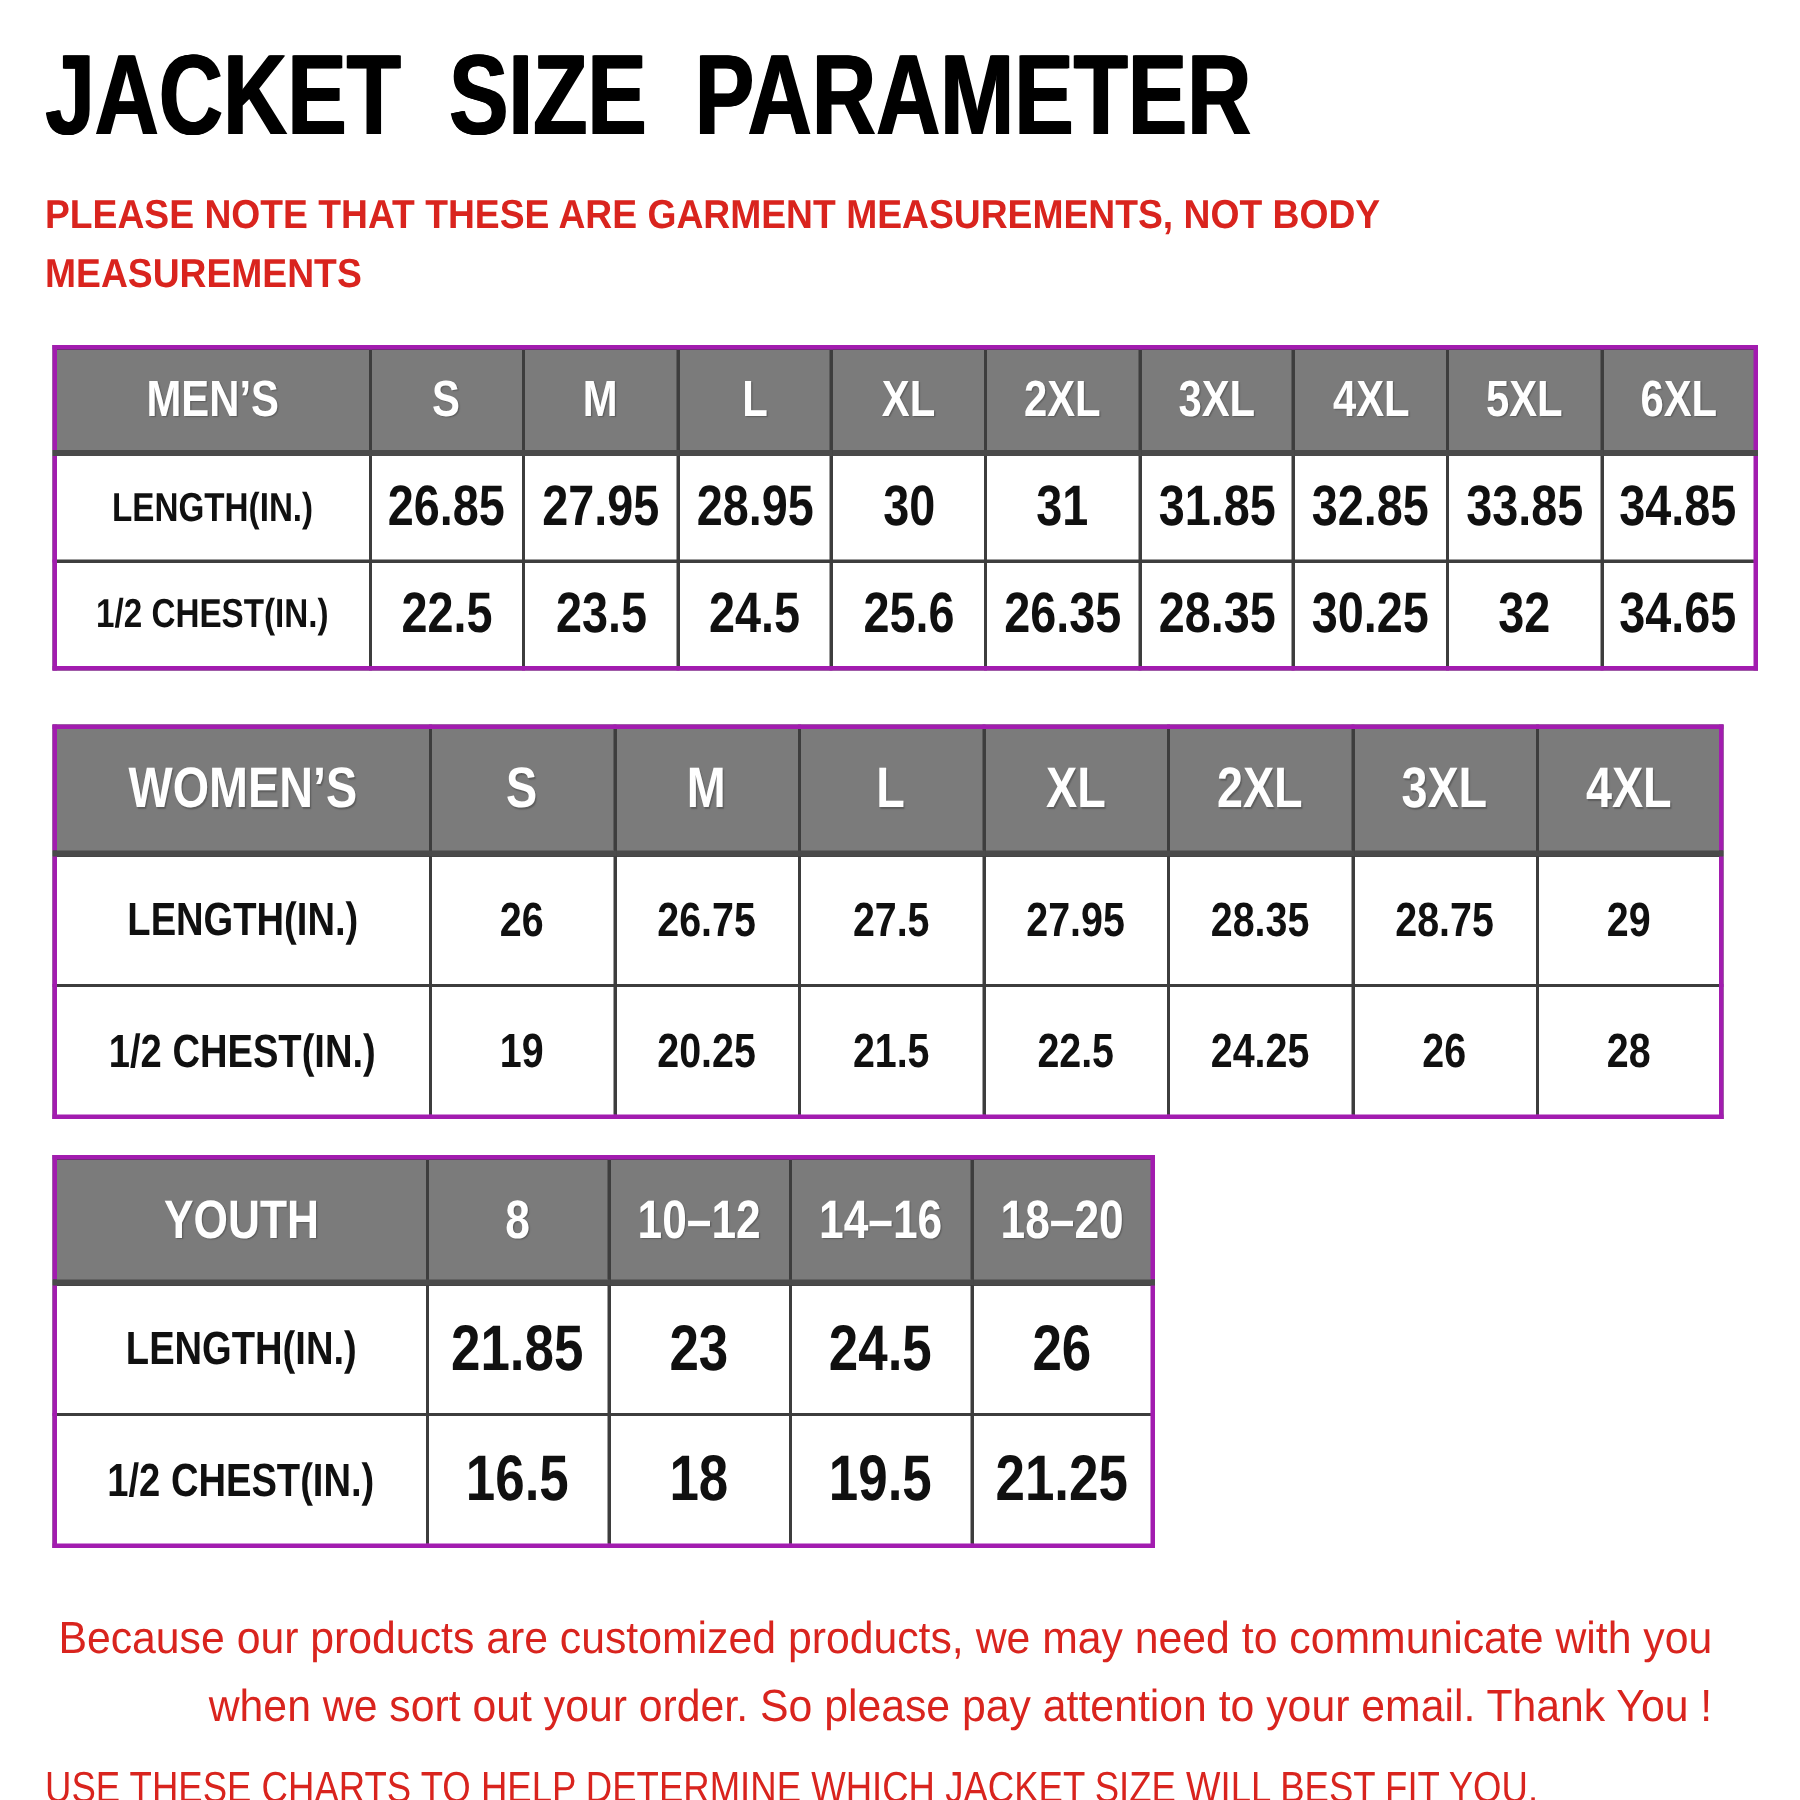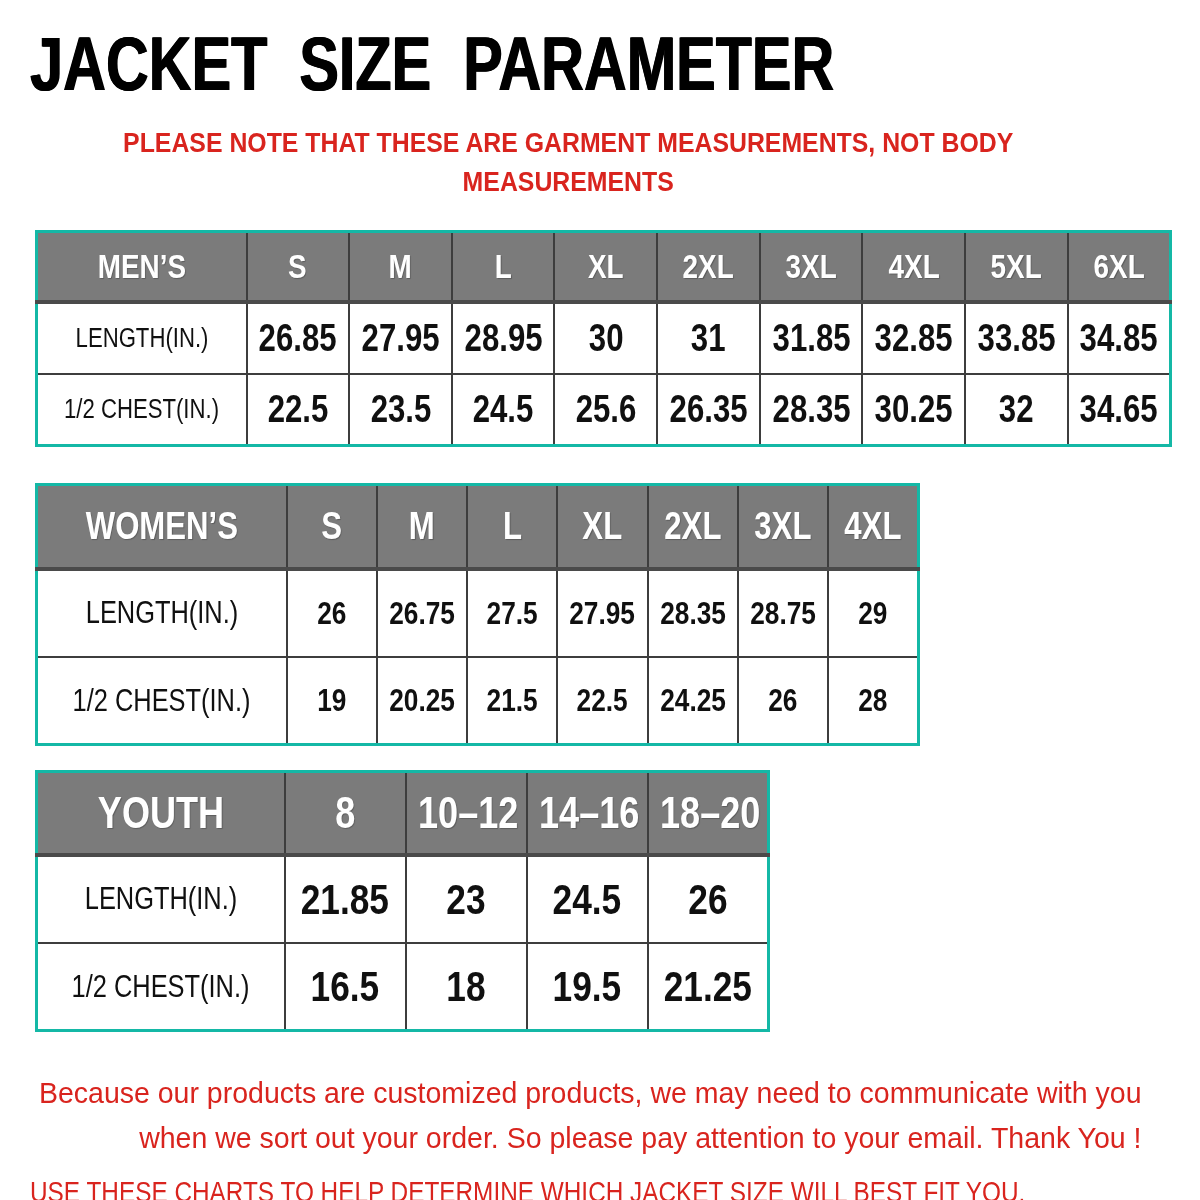--- a/index.html
+++ b/index.html
@@ -25,67 +25,66 @@
     transform:scaleX(0.78);
     transform-origin:left center;
     text-shadow:1px 0 0 #000,-0.5px 0 0 #000;
   }
   .subtitle{
     margin:22px 0 0 30px;
     color:var(--accent-red,#d9241e);
     font-size:27px;
     font-weight:bold;
     line-height:1.45;
-    text-align:center;
   }
   .subtitle .line{
     transform:scaleX(0.92);
     transform-origin:left center;
     white-space:nowrap;
   }
   table{
     border-collapse:collapse;
     table-layout:fixed;
-    border:3px solid #14b8a6;
+    border:3px solid #a21caf;
     background:#404040;
   }
   th,td{
     border:2px solid var(--border-dark,#3d3d3d);
     text-align:center;
     vertical-align:middle;
     padding:0;
     overflow:hidden;
   }
   thead th{
     background:var(--header-gray,#7b7b7b);
     color:#fff;
     font-weight:bold;
     border-bottom:4px solid #4a4a4a;
     text-shadow:1px 1px 1px rgba(0,0,0,0.25);
   }
-  tbody th{font-weight:normal;color:#101010;background:#fff;}
+  tbody th{font-weight:bold;color:#101010;background:#fff;}
   tbody td{font-weight:bold;color:#101010;background:#fff;}
   .cx{display:inline-block;transform:scaleX(0.82);transform-origin:center;white-space:nowrap;}
 
   .tbl-mens{width:1137px;margin:28px 0 0 35px;}
   .tbl-mens thead th{height:70px;font-size:34px;}
   .tbl-mens thead th:first-child{width:210px;}
   .tbl-mens tbody th,.tbl-mens tbody td{height:72px;}
   .tbl-mens tbody th{font-size:27px;}
   .tbl-mens tbody td{font-size:38px;}
 
-  .tbl-womens{width:885px;margin:36px 0 0 35px;}
+  .tbl-womens{width:1114px;margin:36px 0 0 35px;}
   .tbl-womens thead th{height:84px;font-size:38px;}
   .tbl-womens thead th:first-child{width:250px;}
   .tbl-womens tbody th,.tbl-womens tbody td{height:88px;}
   .tbl-womens tbody th{font-size:31px;}
   .tbl-womens tbody td{font-size:32px;}
 
   .tbl-youth{width:735px;margin:24px 0 0 35px;}
-  .tbl-youth thead th{height:83px;font-size:44px;}
+  .tbl-youth thead th{height:83px;font-size:36px;}
   .tbl-youth thead th:first-child{width:248px;}
   .tbl-youth tbody th,.tbl-youth tbody td{height:88px;}
   .tbl-youth tbody th{font-size:31px;}
   .tbl-youth tbody td{font-size:43px;}
 
   .footer-note{
     margin:38px 0 0 30px;
     color:var(--accent-red,#d9241e);
     font-size:30px;
     font-weight:normal;

